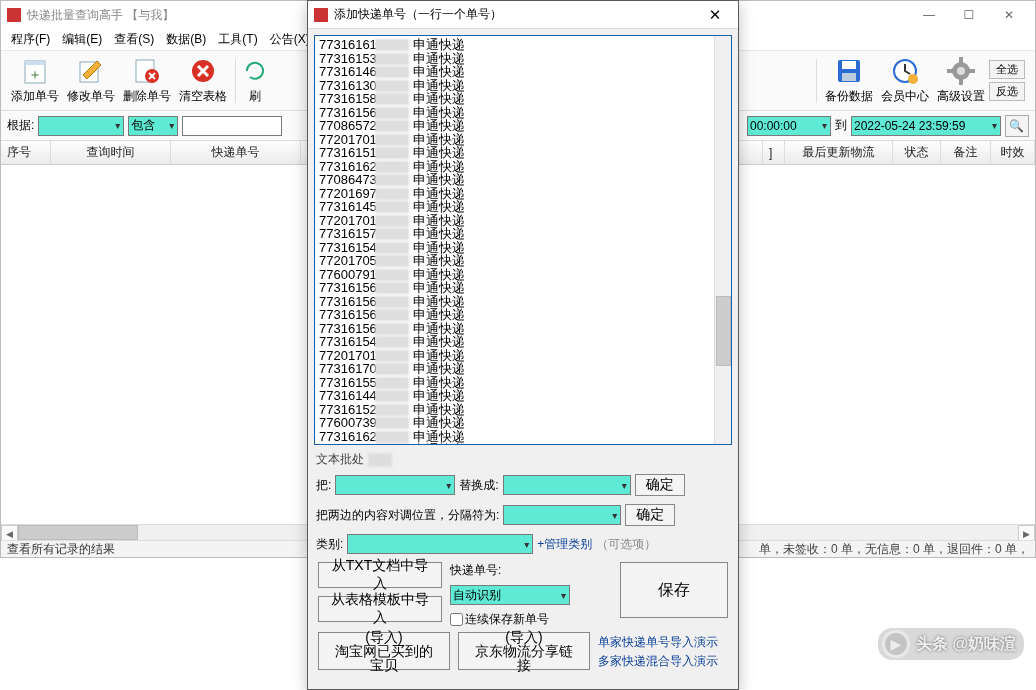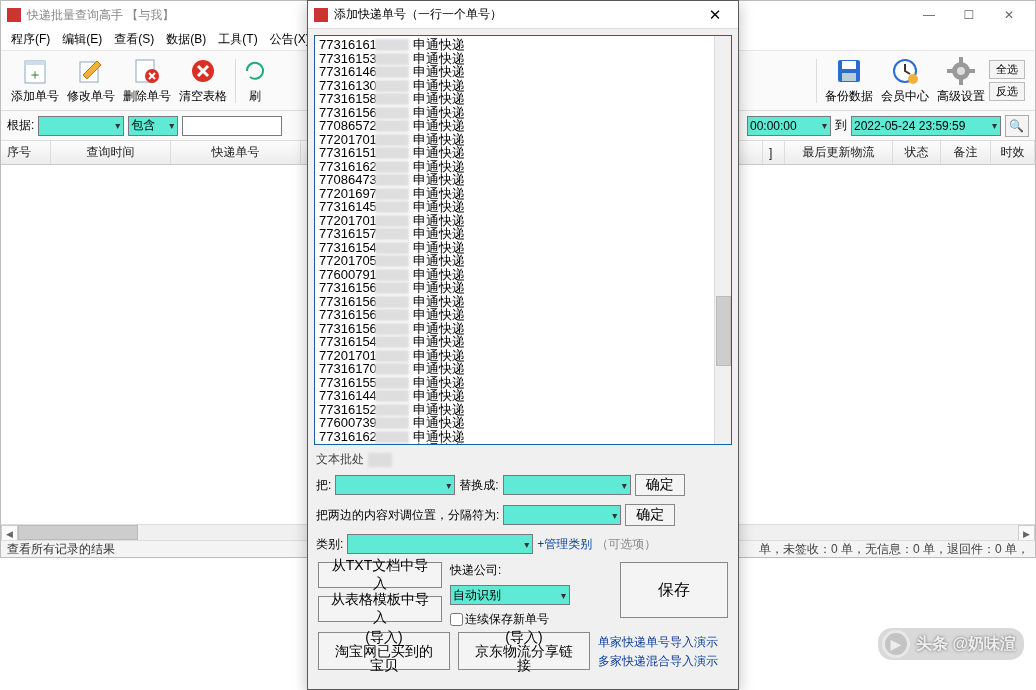--- a/index.html
+++ b/index.html
@@ -324,21 +324,21 @@
     </div>
   </div>
 
   <div class="bottom-grid">
     <div class="left-col">
       <button class="btn" style="width:124px;height:26px">从TXT文档中导入</button>
       <button class="btn" style="width:124px;height:26px">从表格模板中导入</button>
     </div>
     <div class="mid-col">
       <div style="display:flex;align-items:center;gap:6px">
-        <label>快递公司:</label>
+        <label>快递单号:</label>
       </div>
       <span class="combo after" style="width:120px">自动识别</span>
       <label class="chk">
         <input type="checkbox" style="">
         <span>连续保存新单号</span>
       </label>
     </div>
     <div>
       <button class="save-btn">保存</button>
     </div>

